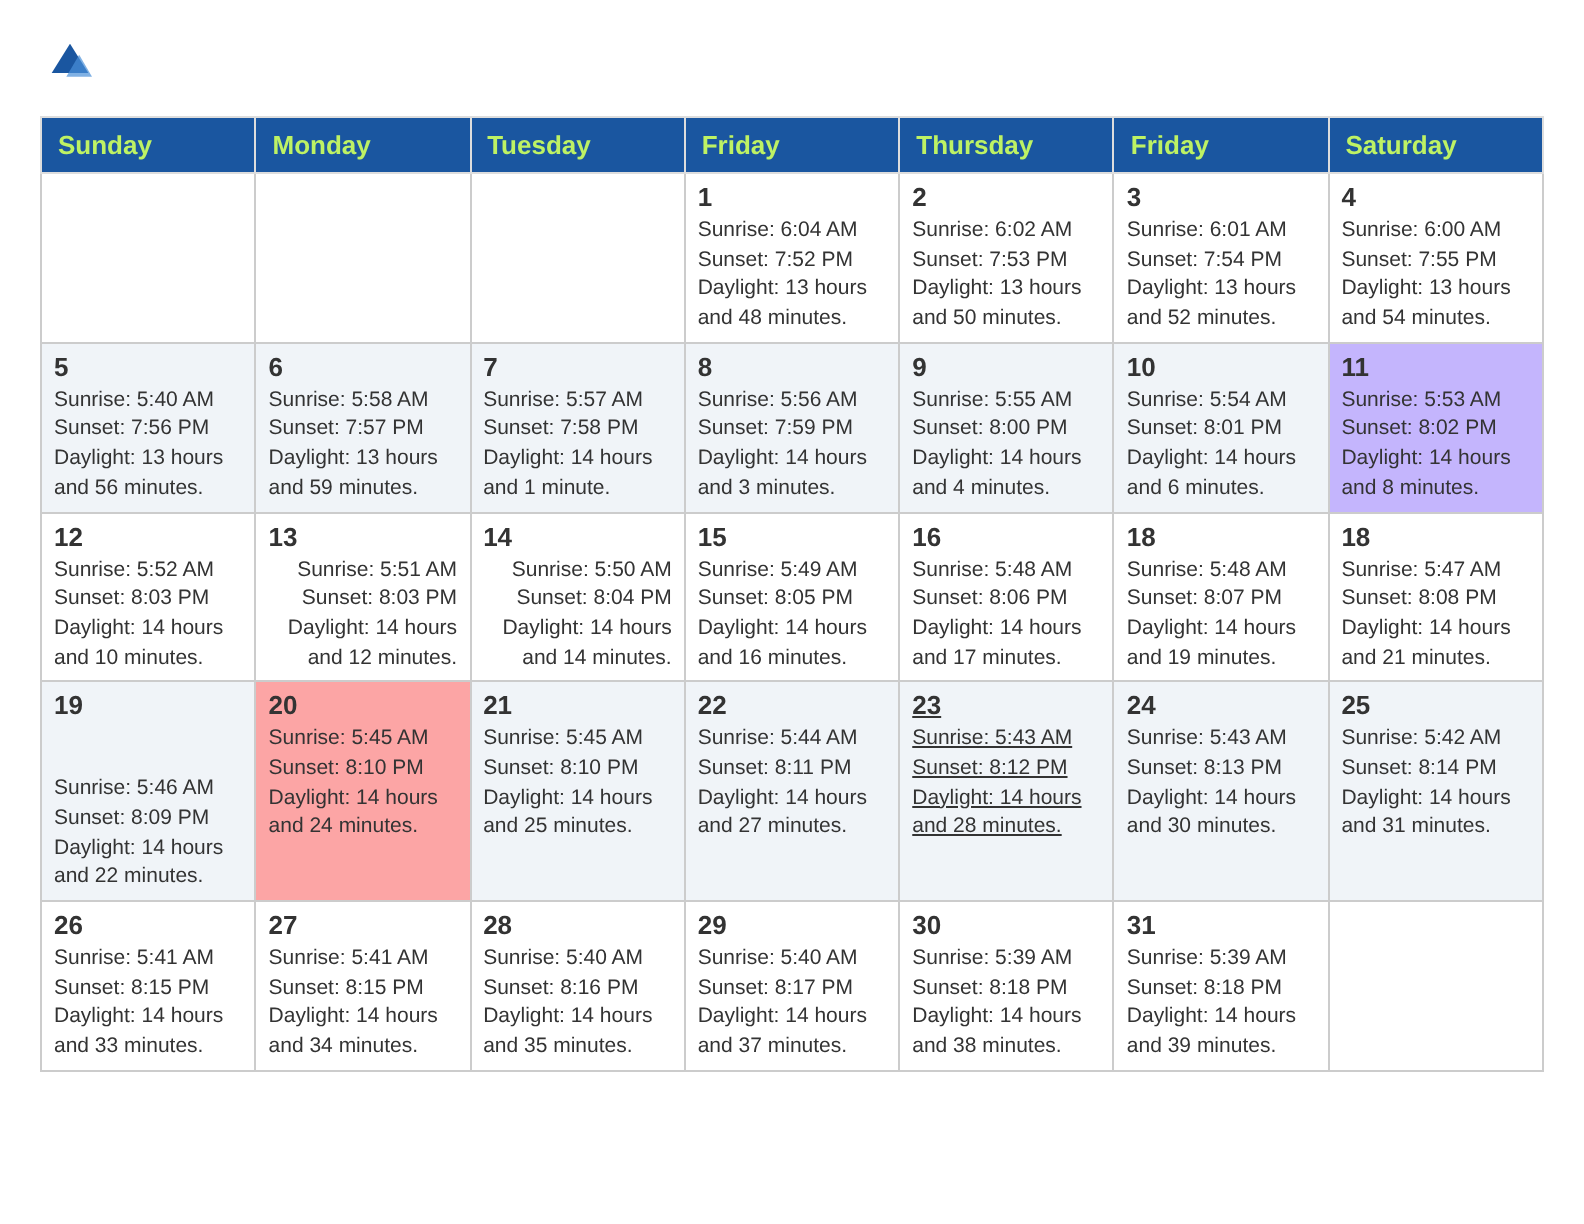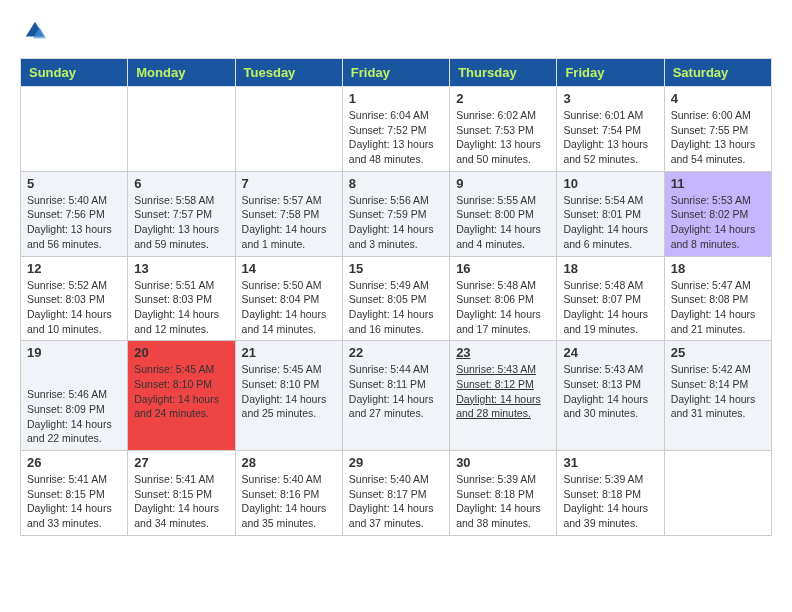--- a/index.html
+++ b/index.html
@@ -214,28 +214,28 @@
       <tr>
         <td>
           <span class="day-number">12</span>
           <div class="day-info" style="white-space: pre-line;">Sunrise: 5:52 AM
 Sunset: 8:03 PM
 Daylight: 14 hours
 and 10 minutes.</div>
         </td>
         <td>
           <span class="day-number">13</span>
-          <div class="day-info" style="white-space: pre-line;">Sunrise: 5:51 AM
+          <div class="day-info" style="white-space: pre-line; text-align: right;">Sunrise: 5:51 AM
 Sunset: 8:03 PM
 Daylight: 14 hours
 and 12 minutes.</div>
         </td>
         <td>
           <span class="day-number">14</span>
-          <div class="day-info" style="white-space: pre-line;">Sunrise: 5:50 AM
+          <div class="day-info" style="white-space: pre-line; text-align: right;">Sunrise: 5:50 AM
 Sunset: 8:04 PM
 Daylight: 14 hours
 and 14 minutes.</div>
         </td>
         <td>
           <span class="day-number">15</span>
           <div class="day-info" style="white-space: pre-line;">Sunrise: 5:49 AM
 Sunset: 8:05 PM
 Daylight: 14 hours
 and 16 minutes.</div>
@@ -263,21 +263,21 @@
         </td>
       </tr>
       <tr>
         <td style="background: rgb(240, 244, 248);">
           <span class="day-number">19</span>
           <div class="day-info" style="white-space: pre-line; margin-top: 27px;">Sunrise: 5:46 AM
 Sunset: 8:09 PM
 Daylight: 14 hours
 and 22 minutes.</div>
         </td>
-        <td style="background: #ef4444;">
+        <td style="background: #fca5a5;">
           <span class="day-number">20</span>
           <div class="day-info" style="white-space: pre-line;">Sunrise: 5:45 AM
 Sunset: 8:10 PM
 Daylight: 14 hours
 and 24 minutes.</div>
         </td>
         <td style="background: rgb(240, 244, 248);">
           <span class="day-number">21</span>
           <div class="day-info" style="white-space: pre-line;">Sunrise: 5:45 AM
 Sunset: 8:10 PM

